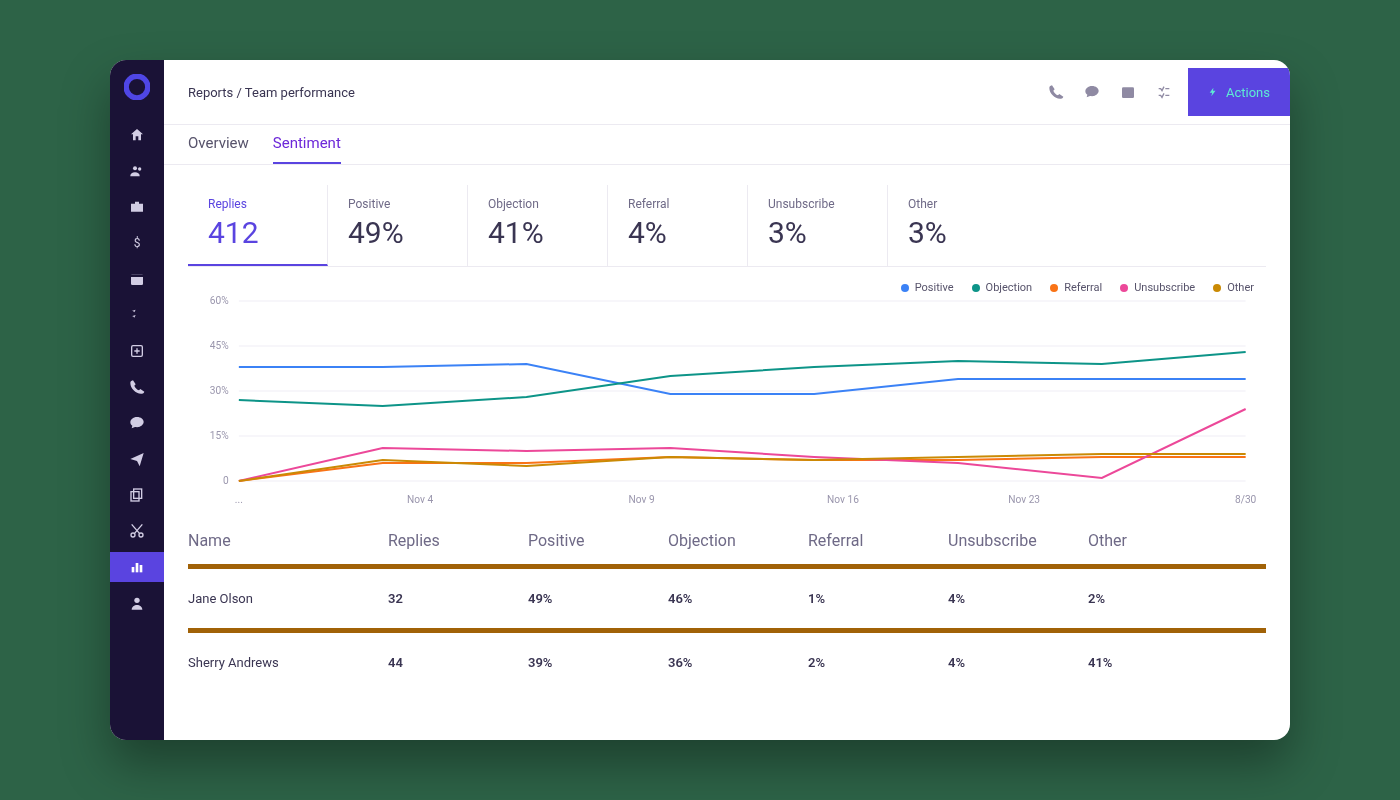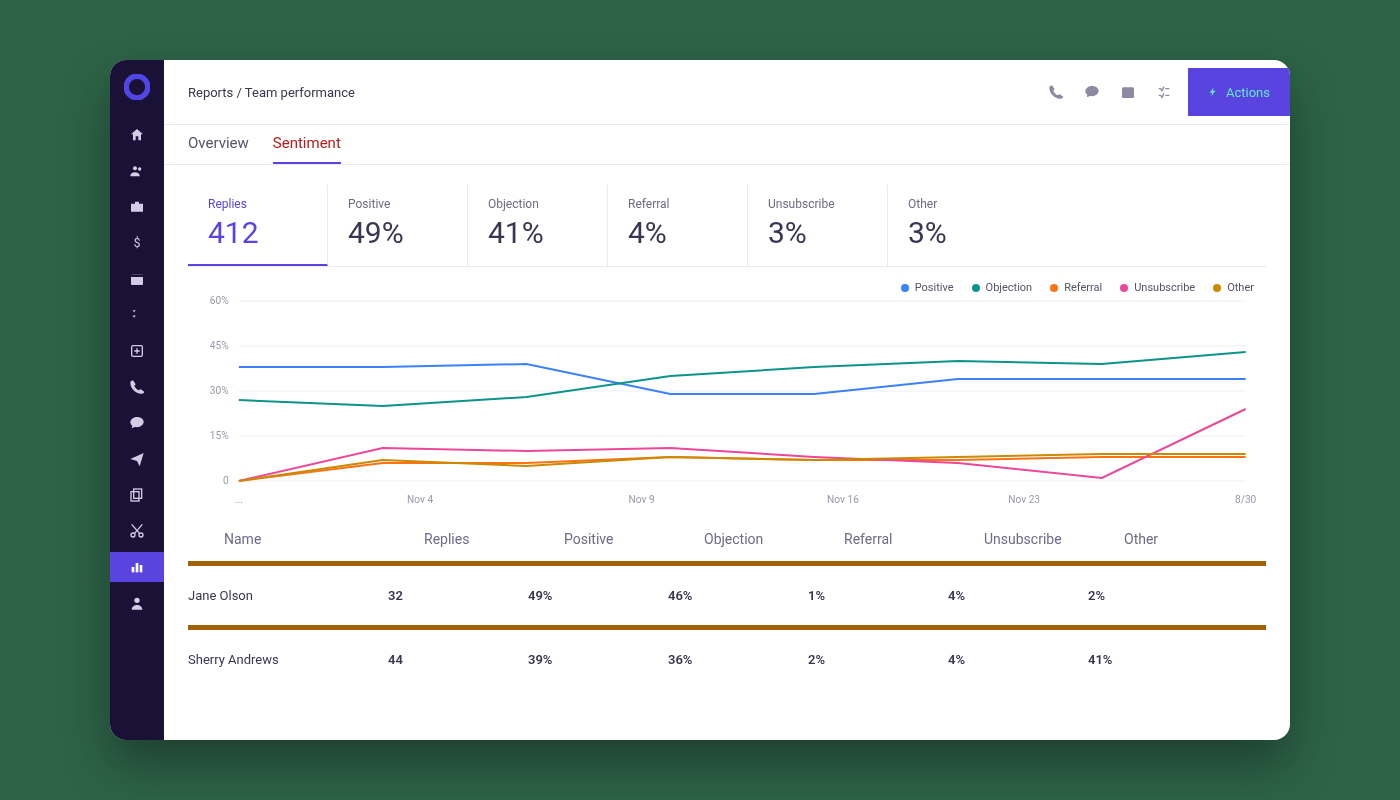--- a/index.html
+++ b/index.html
@@ -87,21 +87,21 @@
     border-bottom: 1px solid #eceaf1;
   }
   .tab {
     font-size: 15px;
     color: #57536b;
     padding-bottom: 10px;
     cursor: pointer;
     border-bottom: 2px solid transparent;
   }
   .tab.active {
-    color: #b91c1c;
+    color: #6d28d9;
     border-bottom-color: #5a44e0;
   }
   .content {
     padding: 20px 24px 0 24px;
     overflow: hidden;
   }
   .stat-cards {
     display: flex;
     border-bottom: 1px solid #eceaf1;
   }
@@ -133,21 +133,21 @@
   .xtick { font-size: 10px; fill: #9a96ad; }
   .gridline { stroke: #f0eef5; stroke-width:1; }
   .series { fill:none; stroke-width:2; }
 
   .table { margin-top: 6px; }
   .thead, .trow {
     display: grid;
     grid-template-columns: 200px 140px 140px 140px 140px 140px 120px;
     align-items: center;
   }
-  .thead { font-size: 14px; color: #6f6a87; padding: 14px 0; margin-left: 36px; }
+  .thead { font-size: 16px; color: #6f6a87; padding: 14px 0; }
   .trow { font-size: 13px; color: #3a3552; border-top: 5px solid #a16207; padding: 22px 0; }
   .tname { font-weight: 400; color:#3a3552; }
   .tval { font-weight: 600; }
 </style>
 </head>
 <body>
 
 <div class="app-frame">
 
   <div class="sidebar">

